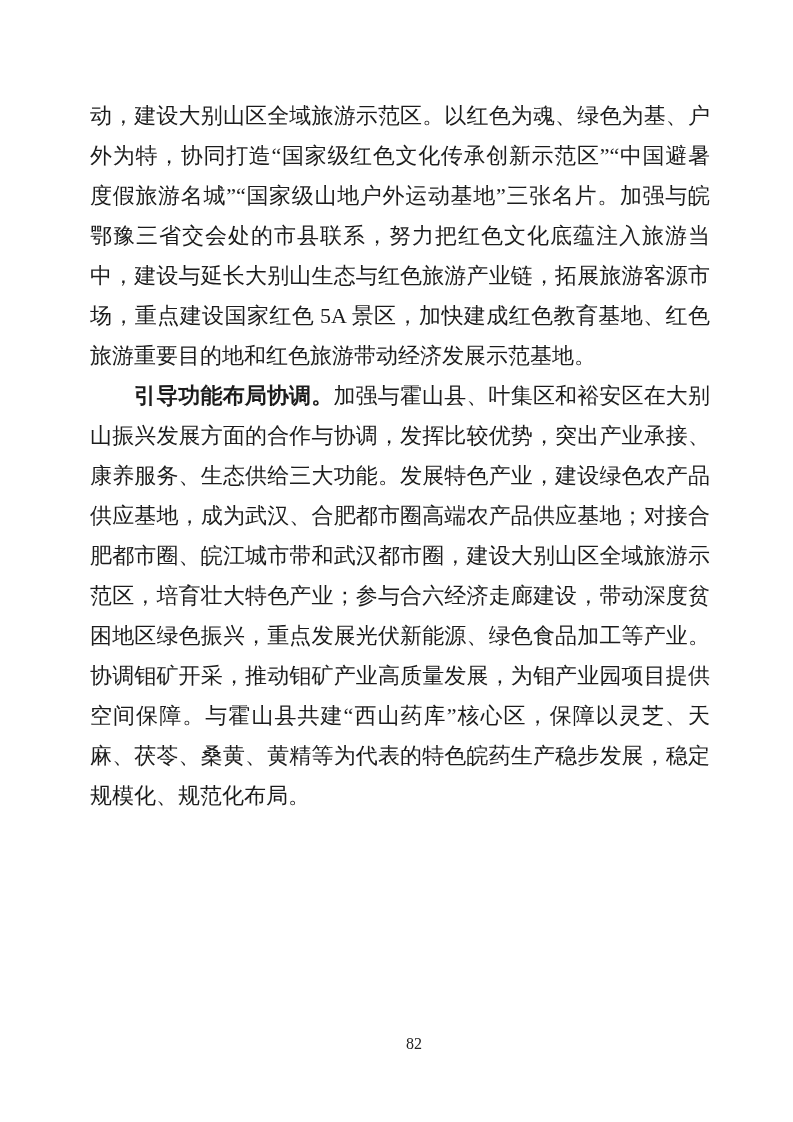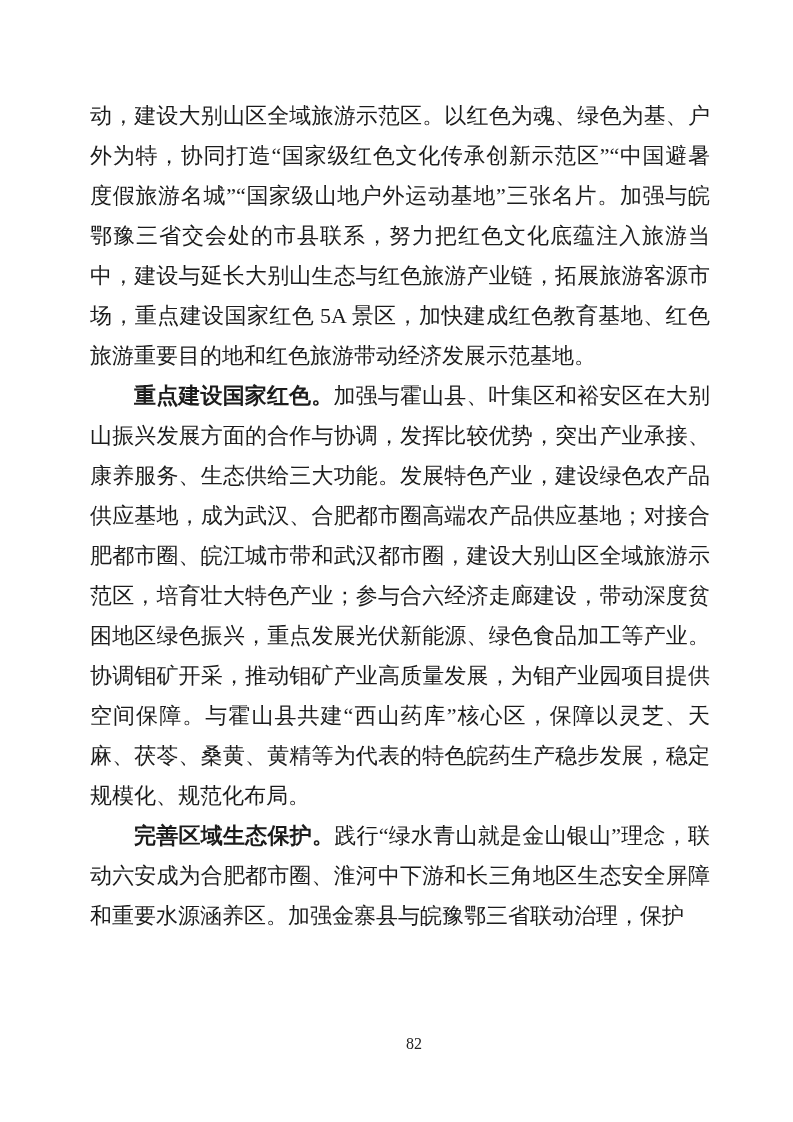--- a/index.html
+++ b/index.html
@@ -61,20 +61,19 @@
 </style>
 </head>
 <body>
 
 <div class="page">
   <div class="content">
 
     <p class="body-text"><span>动，建设大别山区全域旅游示范区。以红色为魂、绿色为基、户外为特，协同打造“国家级红色文化传承创新示范区”“中国避暑度假旅游名城”“国家级山地户外运动基地”三张名片。加强与皖鄂豫三省交会处的市县联系，努力把红色文化底蕴注入旅游当中，建设与延长大别山生态与红色旅游产业链，拓展旅游客源市场，重点建设国家红色 5A 景区，加快建成红色教育基地、红色旅游重要目的地和红色旅游带动经济发展示范基地。</span></p>
 
 
-    <p class="body-text indent"><strong>重点建设国家红色。</strong><span>加强与霍山县、叶集区和裕安区在大别山振兴发展方面的合作与协调，发挥比较优势，突出产业承接、康养服务、生态供给三大功能。发展特色产业，建设绿色农产品供应基地，成为武汉、合肥都市圈高端农产品供应基地；对接合肥都市圈、皖江城市带和武汉都市圈，建设大别山区全域旅游示范区，培育壮大特色产业；参与合六经济走廊建设，带动深度贫困地区绿色振兴，重点发展光伏新能源、绿色食品加工等产业。协调钼矿开采，推动钼矿产业高质量发展，为钼产业园项目提供空间保障。与霍山县共建“西山药库”核心区，保障以灵芝、天麻、茯苓、桑黄、黄精等为代表的特色皖药生产稳步发展，稳定规模化、规范化布局。</span></p>
+    <p class="body-text indent"><strong>引导功能布局协调。</strong><span>加强与霍山县、叶集区和裕安区在大别山振兴发展方面的合作与协调，发挥比较优势，突出产业承接、康养服务、生态供给三大功能。发展特色产业，建设绿色农产品供应基地，成为武汉、合肥都市圈高端农产品供应基地；对接合肥都市圈、皖江城市带和武汉都市圈，建设大别山区全域旅游示范区，培育壮大特色产业；参与合六经济走廊建设，带动深度贫困地区绿色振兴，重点发展光伏新能源、绿色食品加工等产业。协调钼矿开采，推动钼矿产业高质量发展，为钼产业园项目提供空间保障。与霍山县共建“西山药库”核心区，保障以灵芝、天麻、茯苓、桑黄、黄精等为代表的特色皖药生产稳步发展，稳定规模化、规范化布局。</span></p>
 
-    <p class="body-text indent"><strong>完善区域生态保护。</strong><span>践行“绿水青山就是金山银山”理念，联动六安成为合肥都市圈、淮河中下游和长三角地区生态安全屏障和重要水源涵养区。加强金寨县与皖豫鄂三省联动治理，保护</span></p>
 
   </div>
 
   <div class="page-number">82</div>
 </div>
 
 </body></html>

